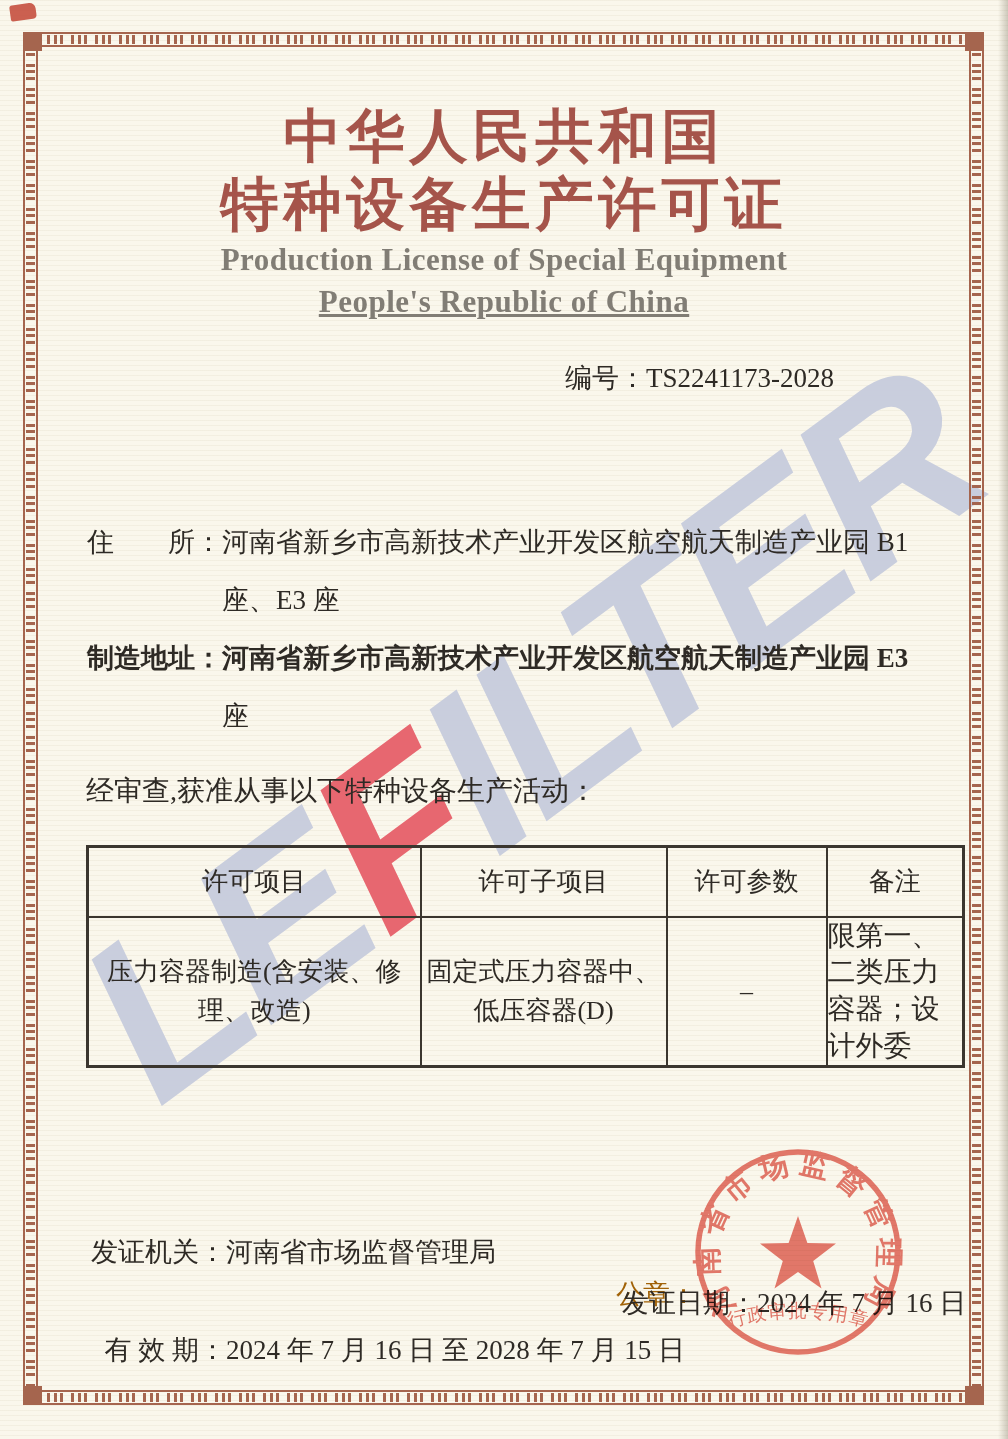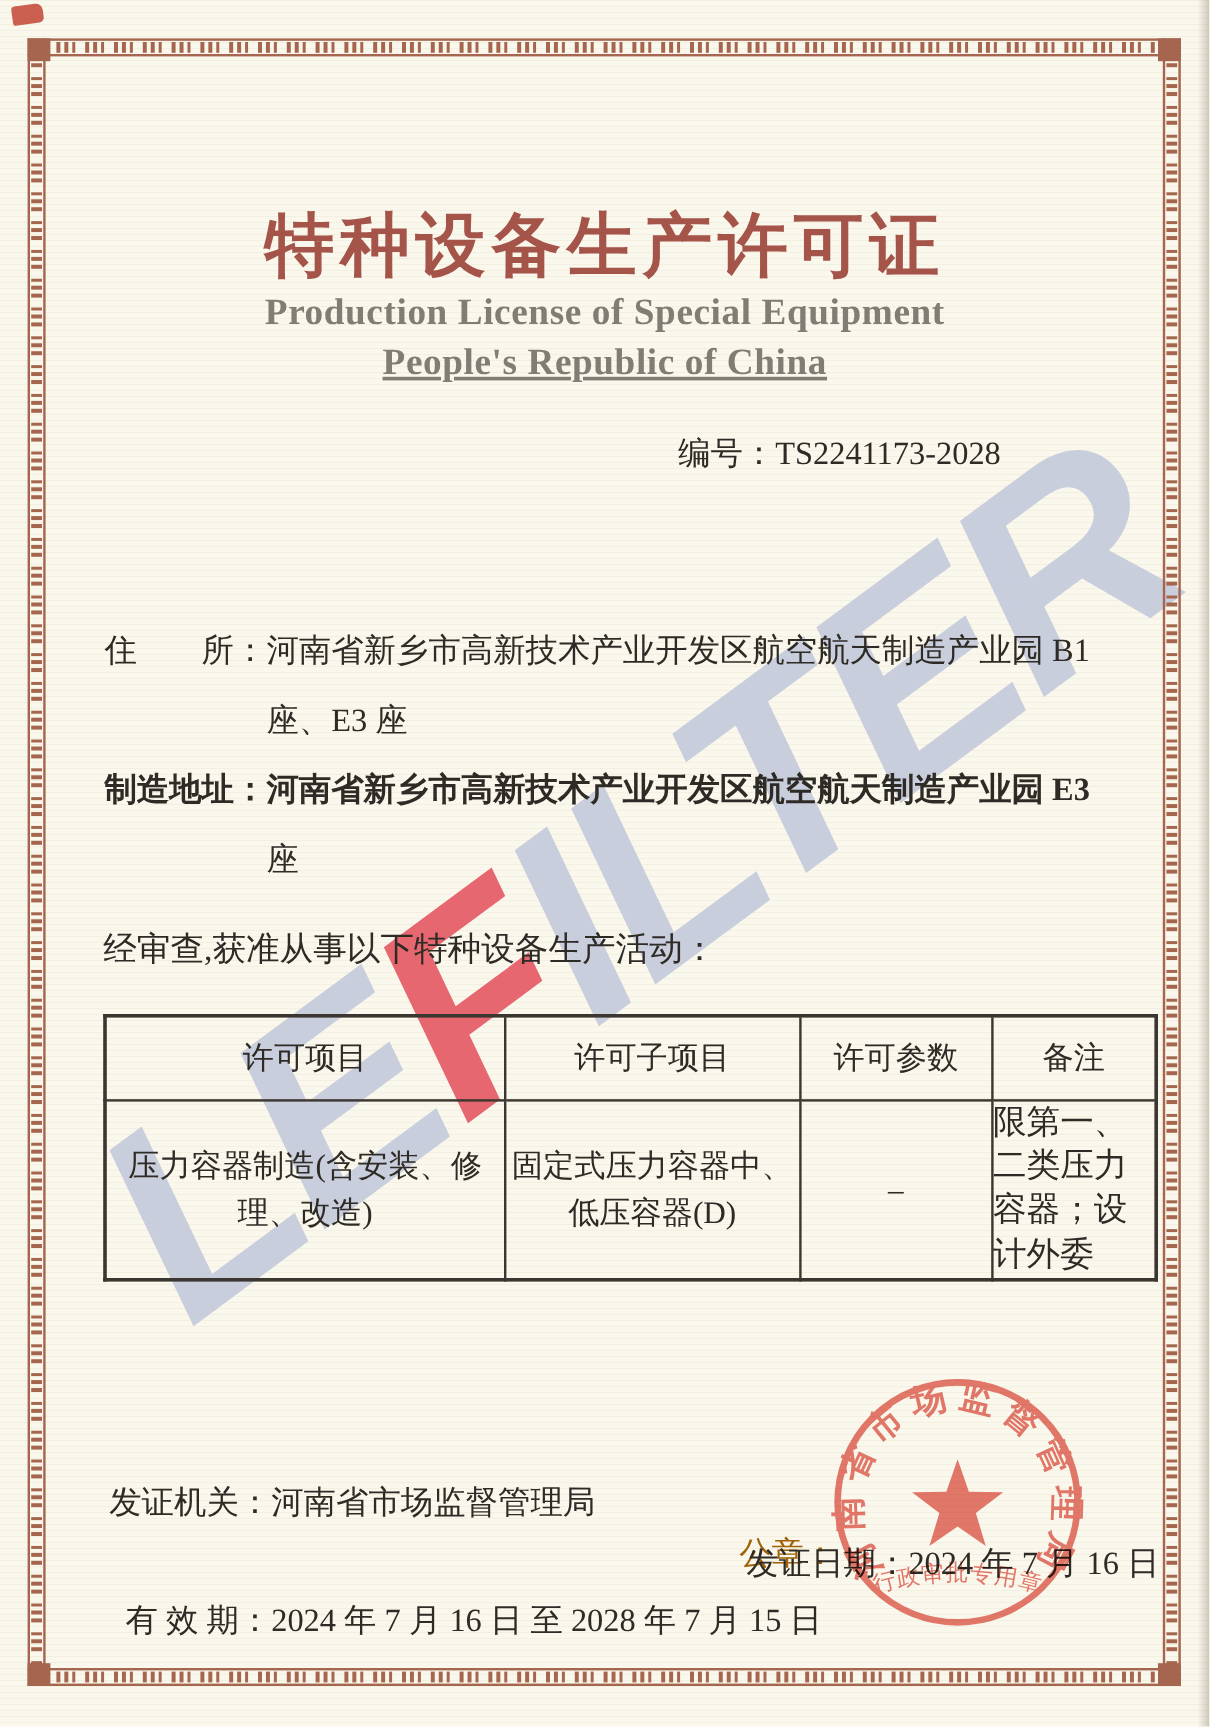--- a/index.html
+++ b/index.html
@@ -93,20 +93,21 @@
 </style>
 </head>
 <body>
 
 <div class="page">
   <div class="texture"></div>
 
   <div class="watermark"><span class="wm-gray">LE</span><span class="wm-red">F</span><span class="wm-gray">ILTER</span></div>
 
   <div class="content">
+    <h1 class="center title-zh t1">中华人民共和国</h1>
     <h1 class="center title-zh t2">特种设备生产许可证</h1>
     <div class="center title-en e1">Production License of Special Equipment</div>
     <div class="center title-en e2">People's Republic of China</div>
 
     <div class="line licno"><span>编号：</span><span>TS2241173-2028</span></div>
 
 
     <div class="line r-addr1"><span class="flabel">住　　所：</span><span>河南省新乡市高新技术产业开发区航空航天制造产业园 B1</span></div>
     <div class="line r-addr2">座、E3 座</div>
 

